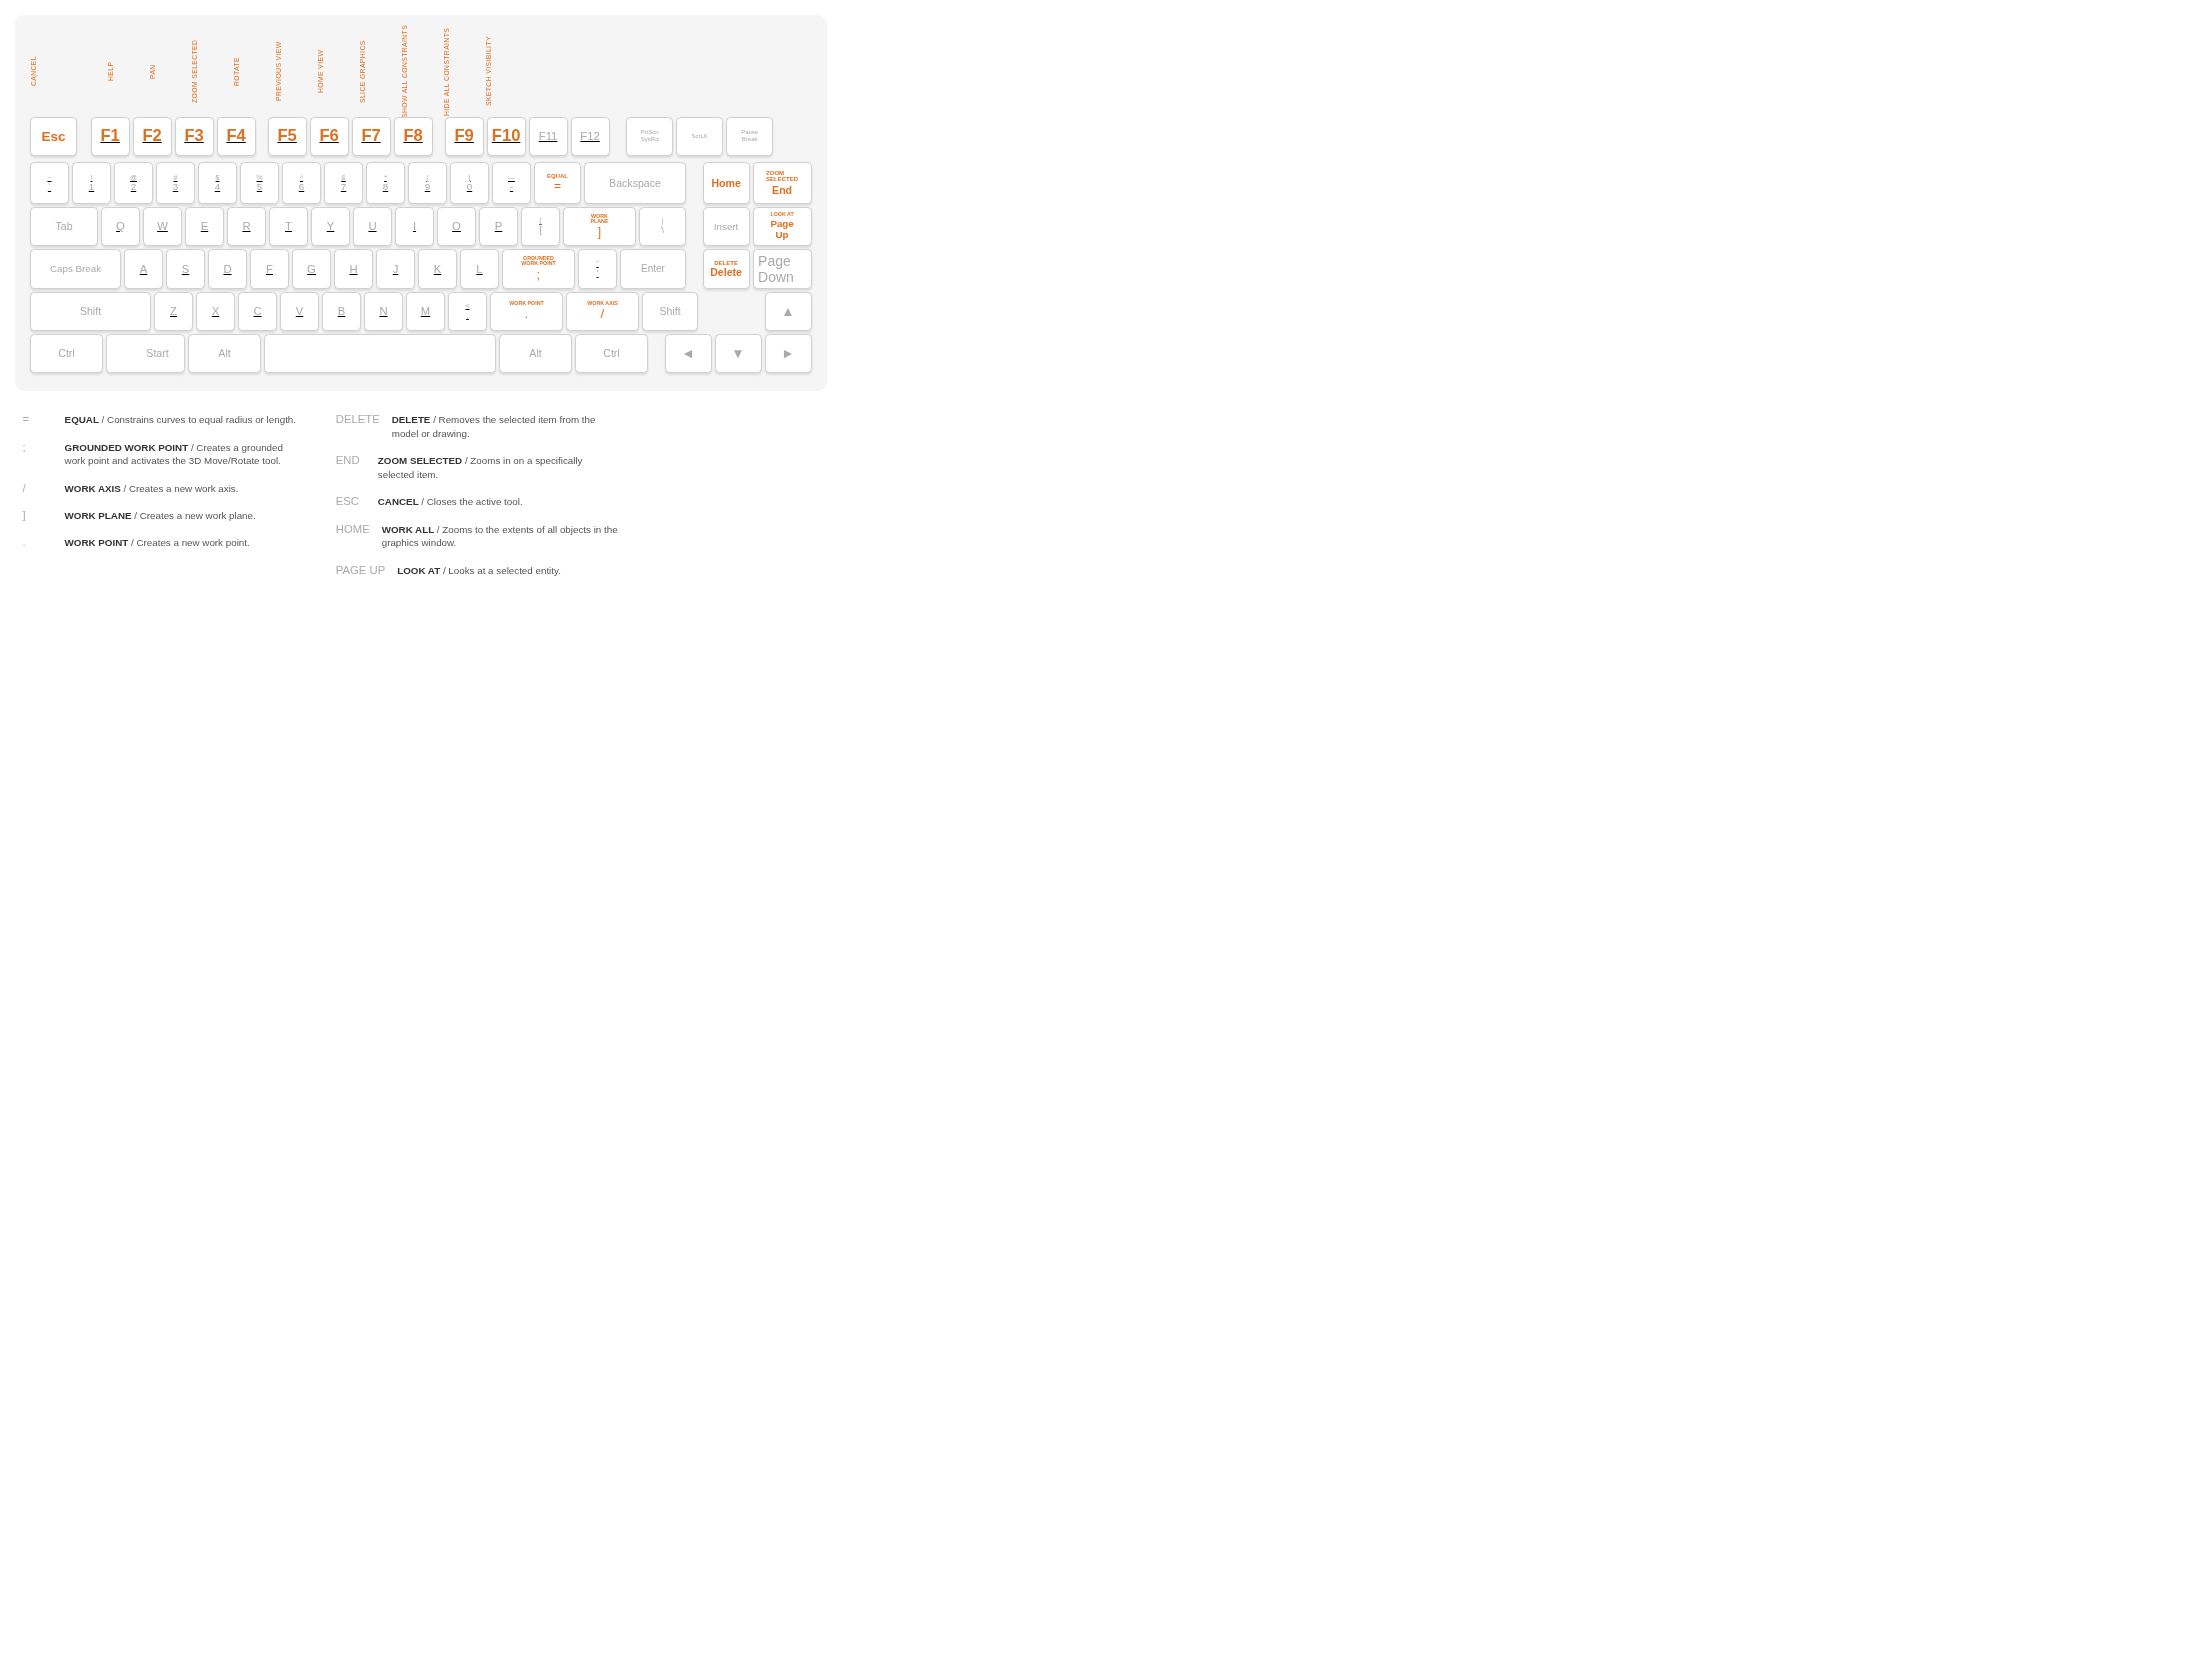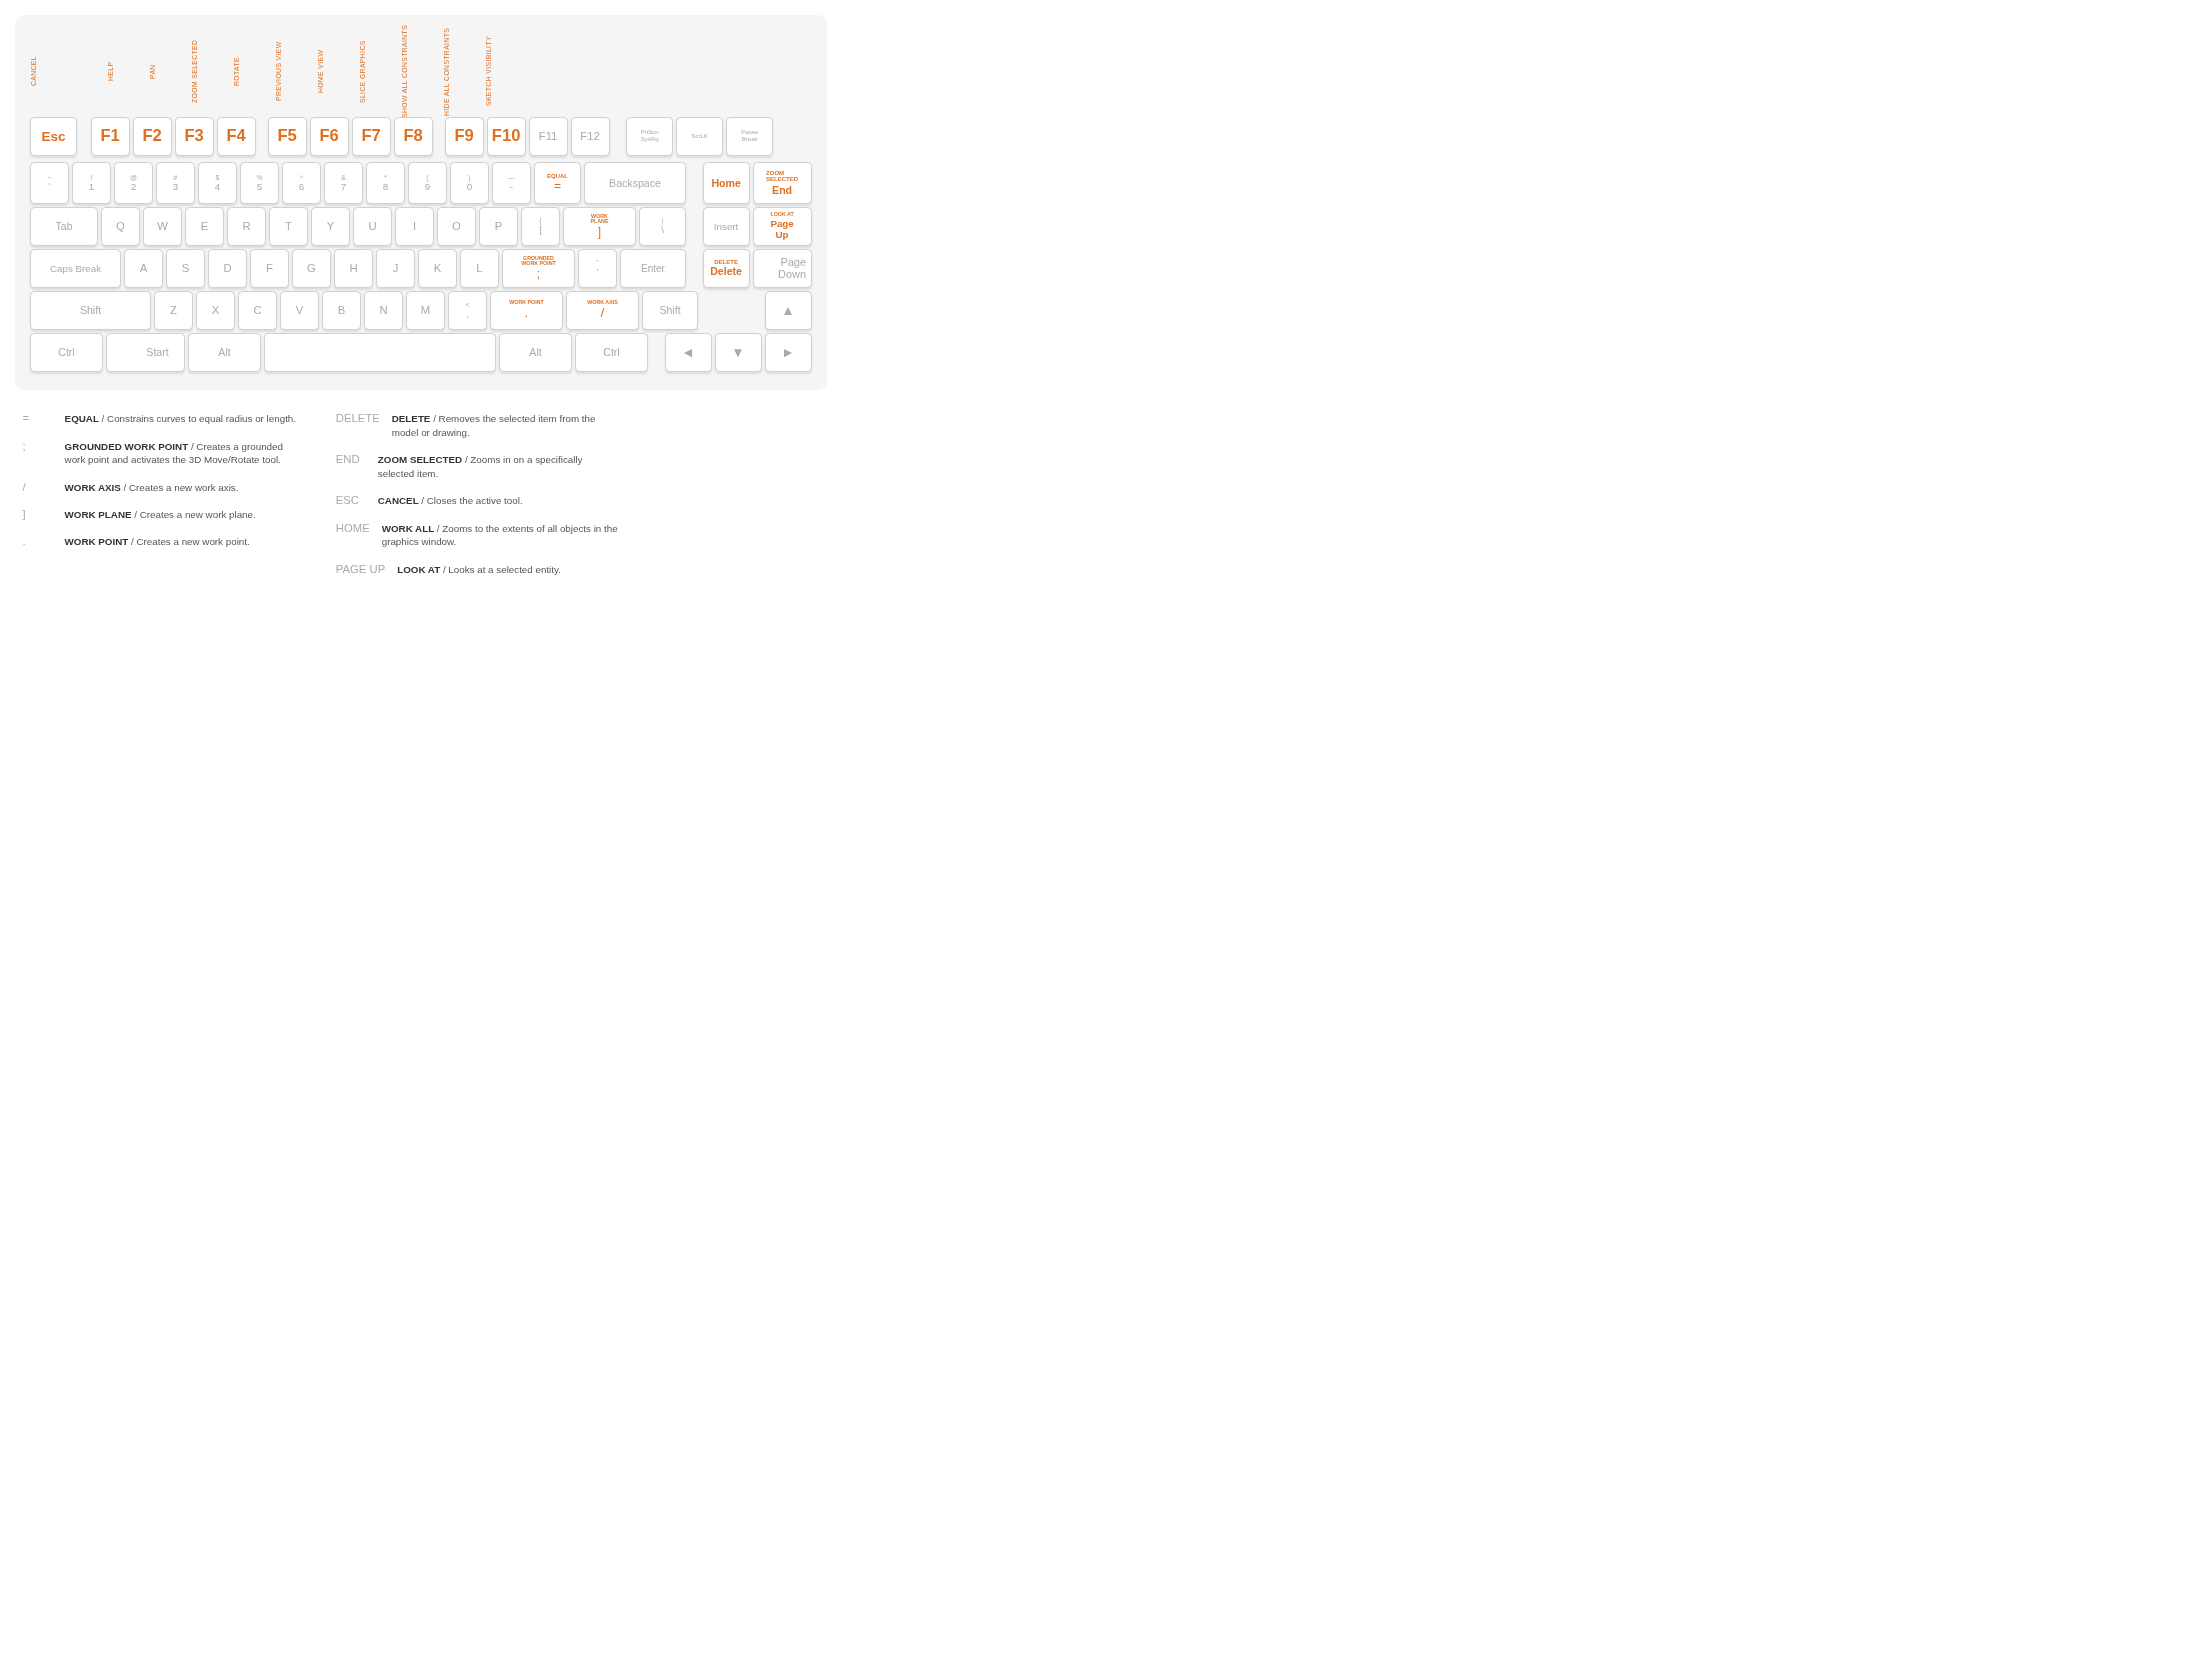--- a/index.html
+++ b/index.html
@@ -47,21 +47,21 @@
       font-weight: 400;
     }
 
     .key-main.orange {
       color: #e07020;
       font-weight: bold;
       font-size: 16.6px;
     }
 
     
-    .w52 { width: 39px; min-width: 39px; }
+    .w52 { width: 39px; min-width: 39px; text-decoration: underline; }
     .w62 { width: 47px; min-width: 47px; }
     .w78 { width: 59px; min-width: 59px; }
     .w90 { width: 68px; min-width: 68px; justify-content: center; }
     .w96 { width: 73px; min-width: 73px; }
     .w104 { width: 79px; min-width: 79px; }
     .w120 { width: 91px; min-width: 91px; }
     .w160 { width: 121px; min-width: 121px; }
 
     .key-esc .key-main { color: #e07020; font-weight: bold; font-size: 13.6px; }
 
@@ -441,21 +441,21 @@
     </div>
 
     <div style="width:10.6px;"></div>
     <div class="key w62">
       <div style="display:flex;flex-direction:column;align-items:center;">
         <span style="font-size:6px; color:#e07020; font-weight:bold;">DELETE</span>
         <span style="font-size:10.6px; color:#e07020; font-weight:bold;">Delete</span>
       </div>
     </div>
     <div class="key w78">
-      <span style="font-size:11px; color:#aaa; text-align:right;">Page Down</span>
+      <span style="font-size:14px; color:#aaa; text-align:left;">Page Down</span>
     </div>
   </div>
 
   
   <div class="key-row">
     <div class="key w160">
       <span style="font-size:10.6px; color:#aaa;">Shift</span>
     </div>
     <div class="key w52">
         <span class="key-main">Z</span>

